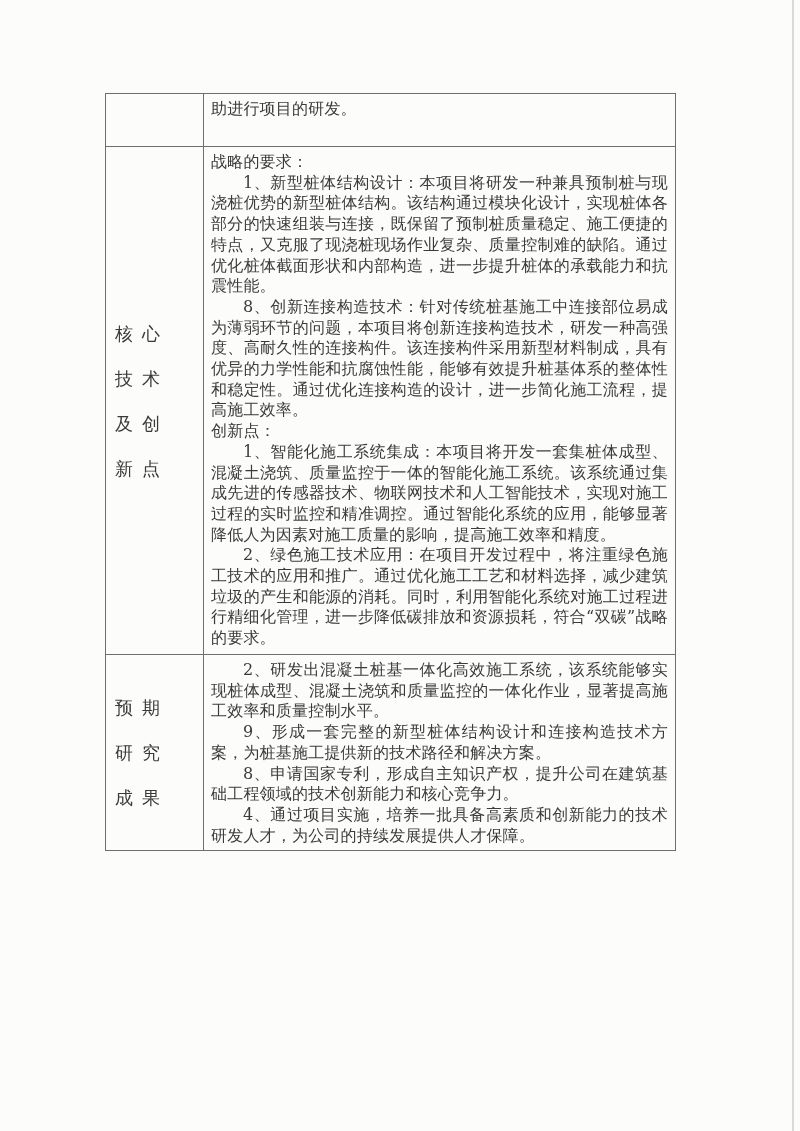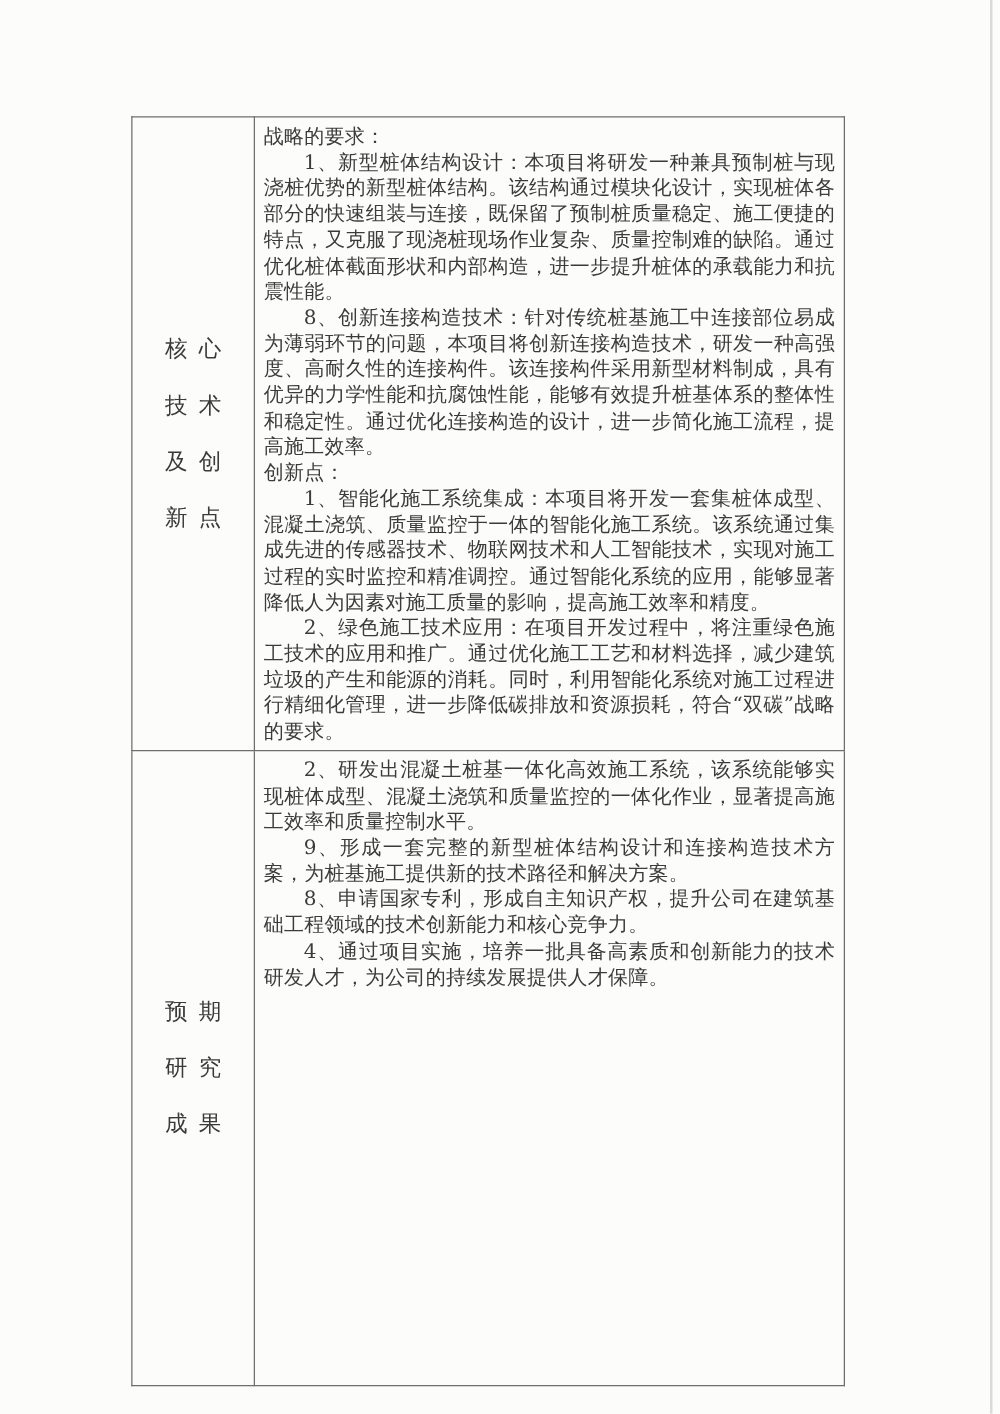--- a/index.html
+++ b/index.html
@@ -34,21 +34,20 @@
     padding: 0;
     overflow: hidden;
   }
   .doc-table col.c-label { width: 98px; }
   .doc-table col.c-content { width: 472px; }
   .doc-table tr:nth-child(1) td { height: 53px; }
   .doc-table tr:nth-child(2) td { height: 508px; }
   .doc-table tr:nth-child(3) td { height: 189px; }
   td.label-cell {
     vertical-align: middle;
-    text-align: center;
   }
   .label-line {
     display: block;
     font-size: 18px;
     line-height: 45px;
     letter-spacing: 0.5em;
     padding-left: 0.5em;
     color: #3a3a3a;
     white-space: nowrap;
   }
@@ -70,20 +69,26 @@
 <body>
 
 <div class="sheet">
   <table class="doc-table">
     <colgroup>
       <col class="c-label">
       <col class="c-content">
     </colgroup>
     <tbody>
         <tr>
+          <td class="label-cell"></td>
+          <td class="content-cell">
+            <p class="para">助进行项目的研发。</p>
+          </td>
+        </tr>
+        <tr>
           <td class="label-cell">
             <span class="label-line">核心</span>
             <span class="label-line">技术</span>
             <span class="label-line">及创</span>
             <span class="label-line">新点</span>
           </td>
           <td class="content-cell">
             <p class="para">战略的要求：</p>
             <p class="para indent">1、新型桩体结构设计：本项目将研发一种兼具预制桩与现浇桩优势的新型桩体结构。该结构通过模块化设计，实现桩体各部分的快速组装与连接，既保留了预制桩质量稳定、施工便捷的特点，又克服了现浇桩现场作业复杂、质量控制难的缺陷。通过优化桩体截面形状和内部构造，进一步提升桩体的承载能力和抗震性能。</p>
             <p class="para indent">8、创新连接构造技术：针对传统桩基施工中连接部位易成为薄弱环节的问题，本项目将创新连接构造技术，研发一种高强度、高耐久性的连接构件。该连接构件采用新型材料制成，具有优异的力学性能和抗腐蚀性能，能够有效提升桩基体系的整体性和稳定性。通过优化连接构造的设计，进一步简化施工流程，提高施工效率。</p>

